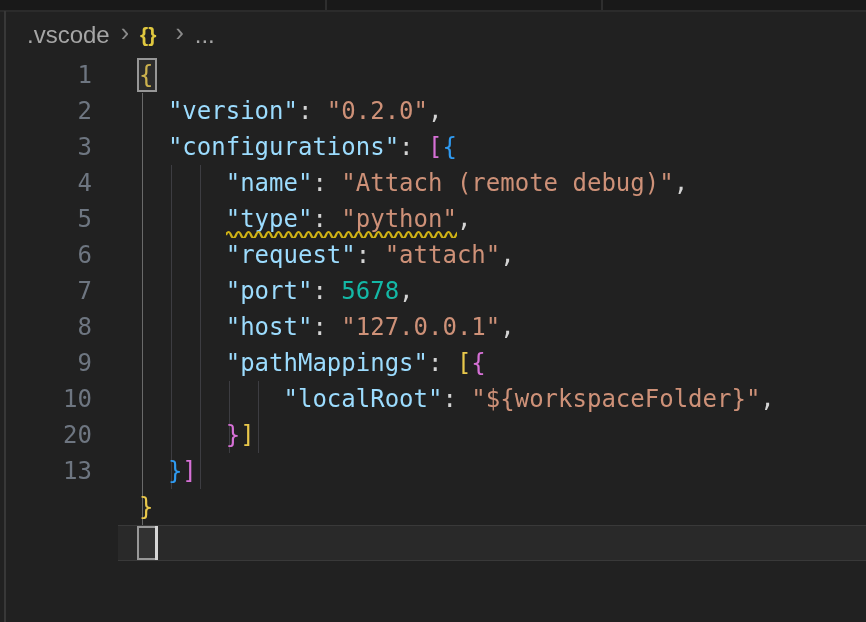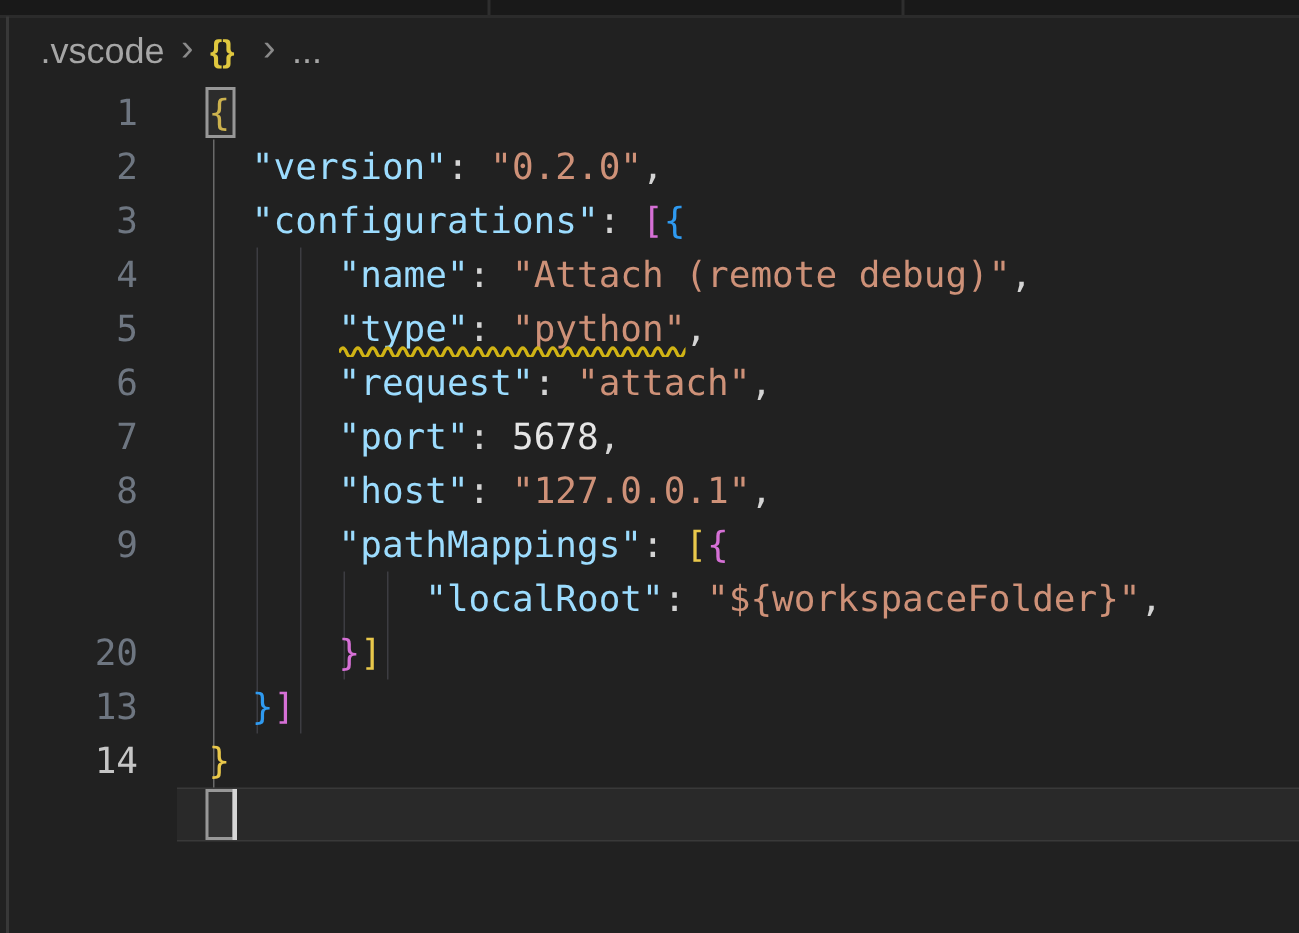--- a/index.html
+++ b/index.html
@@ -73,26 +73,26 @@
     <div class="guide" style="left: 170.91px; top: 108px; height: 324px; background: rgb(61, 61, 66);"></div>
     <div class="guide" style="left: 199.82px; top: 108px; height: 324px; background: rgb(61, 61, 66);"></div>
     <div class="guide" style="left: 228.73px; top: 324px; height: 72px; background: rgb(61, 61, 66);"></div>
     <div class="guide" style="left: 257.64px; top: 324px; height: 72px; background: rgb(61, 61, 66);"></div>
     <div class="code-row"><span class="ln">1</span><span class="ct"><span style="color: rgb(233, 200, 75);">{</span></span></div>
     <div class="code-row"><span class="ln">2</span><span class="ct"><span style="color: rgb(212, 212, 212);">  </span><span style="color: rgb(156, 220, 254);">"version"</span><span style="color: rgb(212, 212, 212);">: </span><span style="color: rgb(206, 145, 120);">"0.2.0"</span><span style="color: rgb(212, 212, 212);">,</span></span></div>
     <div class="code-row"><span class="ln">3</span><span class="ct"><span style="color: rgb(212, 212, 212);">  </span><span style="color: rgb(156, 220, 254);">"configurations"</span><span style="color: rgb(212, 212, 212);">: </span><span style="color: rgb(214, 112, 214);">[</span><span style="color: rgb(47, 154, 240);">{</span></span></div>
     <div class="code-row"><span class="ln">4</span><span class="ct"><span style="color: rgb(212, 212, 212);">      </span><span style="color: rgb(156, 220, 254);">"name"</span><span style="color: rgb(212, 212, 212);">: </span><span style="color: rgb(206, 145, 120);">"Attach (remote debug)"</span><span style="color: rgb(212, 212, 212);">,</span></span></div>
     <div class="code-row"><span class="ln">5</span><span class="ct"><span style="color: rgb(212, 212, 212);">      </span><span style="color: rgb(156, 220, 254);">"type"</span><span style="color: rgb(212, 212, 212);">: </span><span style="color: rgb(206, 145, 120);">"python"</span><span style="color: rgb(212, 212, 212);">,</span></span></div>
     <div class="code-row"><span class="ln">6</span><span class="ct"><span style="color: rgb(212, 212, 212);">      </span><span style="color: rgb(156, 220, 254);">"request"</span><span style="color: rgb(212, 212, 212);">: </span><span style="color: rgb(206, 145, 120);">"attach"</span><span style="color: rgb(212, 212, 212);">,</span></span></div>
-    <div class="code-row"><span class="ln">7</span><span class="ct"><span style="color: rgb(212, 212, 212);">      </span><span style="color: rgb(156, 220, 254);">"port"</span><span style="color: rgb(212, 212, 212);">: </span><span style="color: #e5e5e5;">5678</span><span style="color: rgb(212, 212, 212);">,</span></span></div>
+    <div class="code-row"><span class="ln">7</span><span class="ct"><span style="color: rgb(212, 212, 212);">      </span><span style="color: rgb(156, 220, 254);">"port"</span><span style="color: rgb(212, 212, 212);">: </span><span style="color: #14b8a6;">5678</span><span style="color: rgb(212, 212, 212);">,</span></span></div>
     <div class="code-row"><span class="ln">8</span><span class="ct"><span style="color: rgb(212, 212, 212);">      </span><span style="color: rgb(156, 220, 254);">"host"</span><span style="color: rgb(212, 212, 212);">: </span><span style="color: rgb(206, 145, 120);">"127.0.0.1"</span><span style="color: rgb(212, 212, 212);">,</span></span></div>
     <div class="code-row"><span class="ln">9</span><span class="ct"><span style="color: rgb(212, 212, 212);">      </span><span style="color: rgb(156, 220, 254);">"pathMappings"</span><span style="color: rgb(212, 212, 212);">: </span><span style="color: rgb(233, 200, 75);">[</span><span style="color: rgb(214, 112, 214);">{</span></span></div>
-    <div class="code-row"><span class="ct"><span style="color: rgb(212, 212, 212);">          </span><span style="color: rgb(156, 220, 254);">"localRoot"</span><span style="color: rgb(212, 212, 212);">: </span><span style="color: rgb(206, 145, 120);">"${workspaceFolder}"</span><span style="color: rgb(212, 212, 212);">,</span></span></div>
+    <div class="code-row"><span class="ln">10</span><span class="ct"><span style="color: rgb(212, 212, 212);">          </span><span style="color: rgb(156, 220, 254);">"localRoot"</span><span style="color: rgb(212, 212, 212);">: </span><span style="color: rgb(206, 145, 120);">"${workspaceFolder}"</span><span style="color: rgb(212, 212, 212);">,</span></span></div>
     <div class="code-row"><span class="ln">20</span><span class="ct"><span style="color: rgb(212, 212, 212);">      </span><span style="color: rgb(214, 112, 214);">}</span><span style="color: rgb(233, 200, 75);">]</span></span></div>
     <div class="code-row"><span class="ln">13</span><span class="ct"><span style="color: rgb(212, 212, 212);">  </span><span style="color: rgb(47, 154, 240);">}</span><span style="color: rgb(214, 112, 214);">]</span></span></div>
-    <div class="code-row"><span class="ln active">14</span><span class="ct"><span style="color: rgb(233, 200, 75);">}</span></span></div>
+    <div class="code-row"><span class="ct"><span style="color: rgb(233, 200, 75);">}</span></span></div>
     <div class="bmatch" style="left: 137px; top: 1px;"></div>
     <div class="bmatch" style="left: 137px; top: 469px;"></div>
     <div class="cursor" style="left: 155.455px; top: 469px;"></div>
     <svg width="231" height="9" viewBox="0 0 231 9" class="squiggle" style="left: 225.73px; top: 172px;">
       <path d="M0 6 q2.5 -6 5 0 q2.5 6 5 0 q2.5 -6 5 0 q2.5 6 5 0 q2.5 -6 5 0 q2.5 6 5 0 q2.5 -6 5 0 q2.5 6 5 0 q2.5 -6 5 0 q2.5 6 5 0 q2.5 -6 5 0 q2.5 6 5 0 q2.5 -6 5 0 q2.5 6 5 0 q2.5 -6 5 0 q2.5 6 5 0 q2.5 -6 5 0 q2.5 6 5 0 q2.5 -6 5 0 q2.5 6 5 0 q2.5 -6 5 0 q2.5 6 5 0 q2.5 -6 5 0 q2.5 6 5 0 q2.5 -6 5 0 q2.5 6 5 0 q2.5 -6 5 0 q2.5 6 5 0 q2.5 -6 5 0 q2.5 6 5 0 q2.5 -6 5 0 q2.5 6 5 0 q2.5 -6 5 0 q2.5 6 5 0 q2.5 -6 5 0 q2.5 6 5 0 q2.5 -6 5 0 q2.5 6 5 0 q2.5 -6 5 0 q2.5 6 5 0 q2.5 -6 5 0 q2.5 6 5 0 q2.5 -6 5 0 q2.5 6 5 0 q2.5 -6 5 0 q2.5 6 5 0 q2.5 -6 5 0 q2.5 6 5 0" fill="none" stroke="#d0b315" stroke-width="2.2"></path>
     </svg>
   </div>
 
 </body></html>

